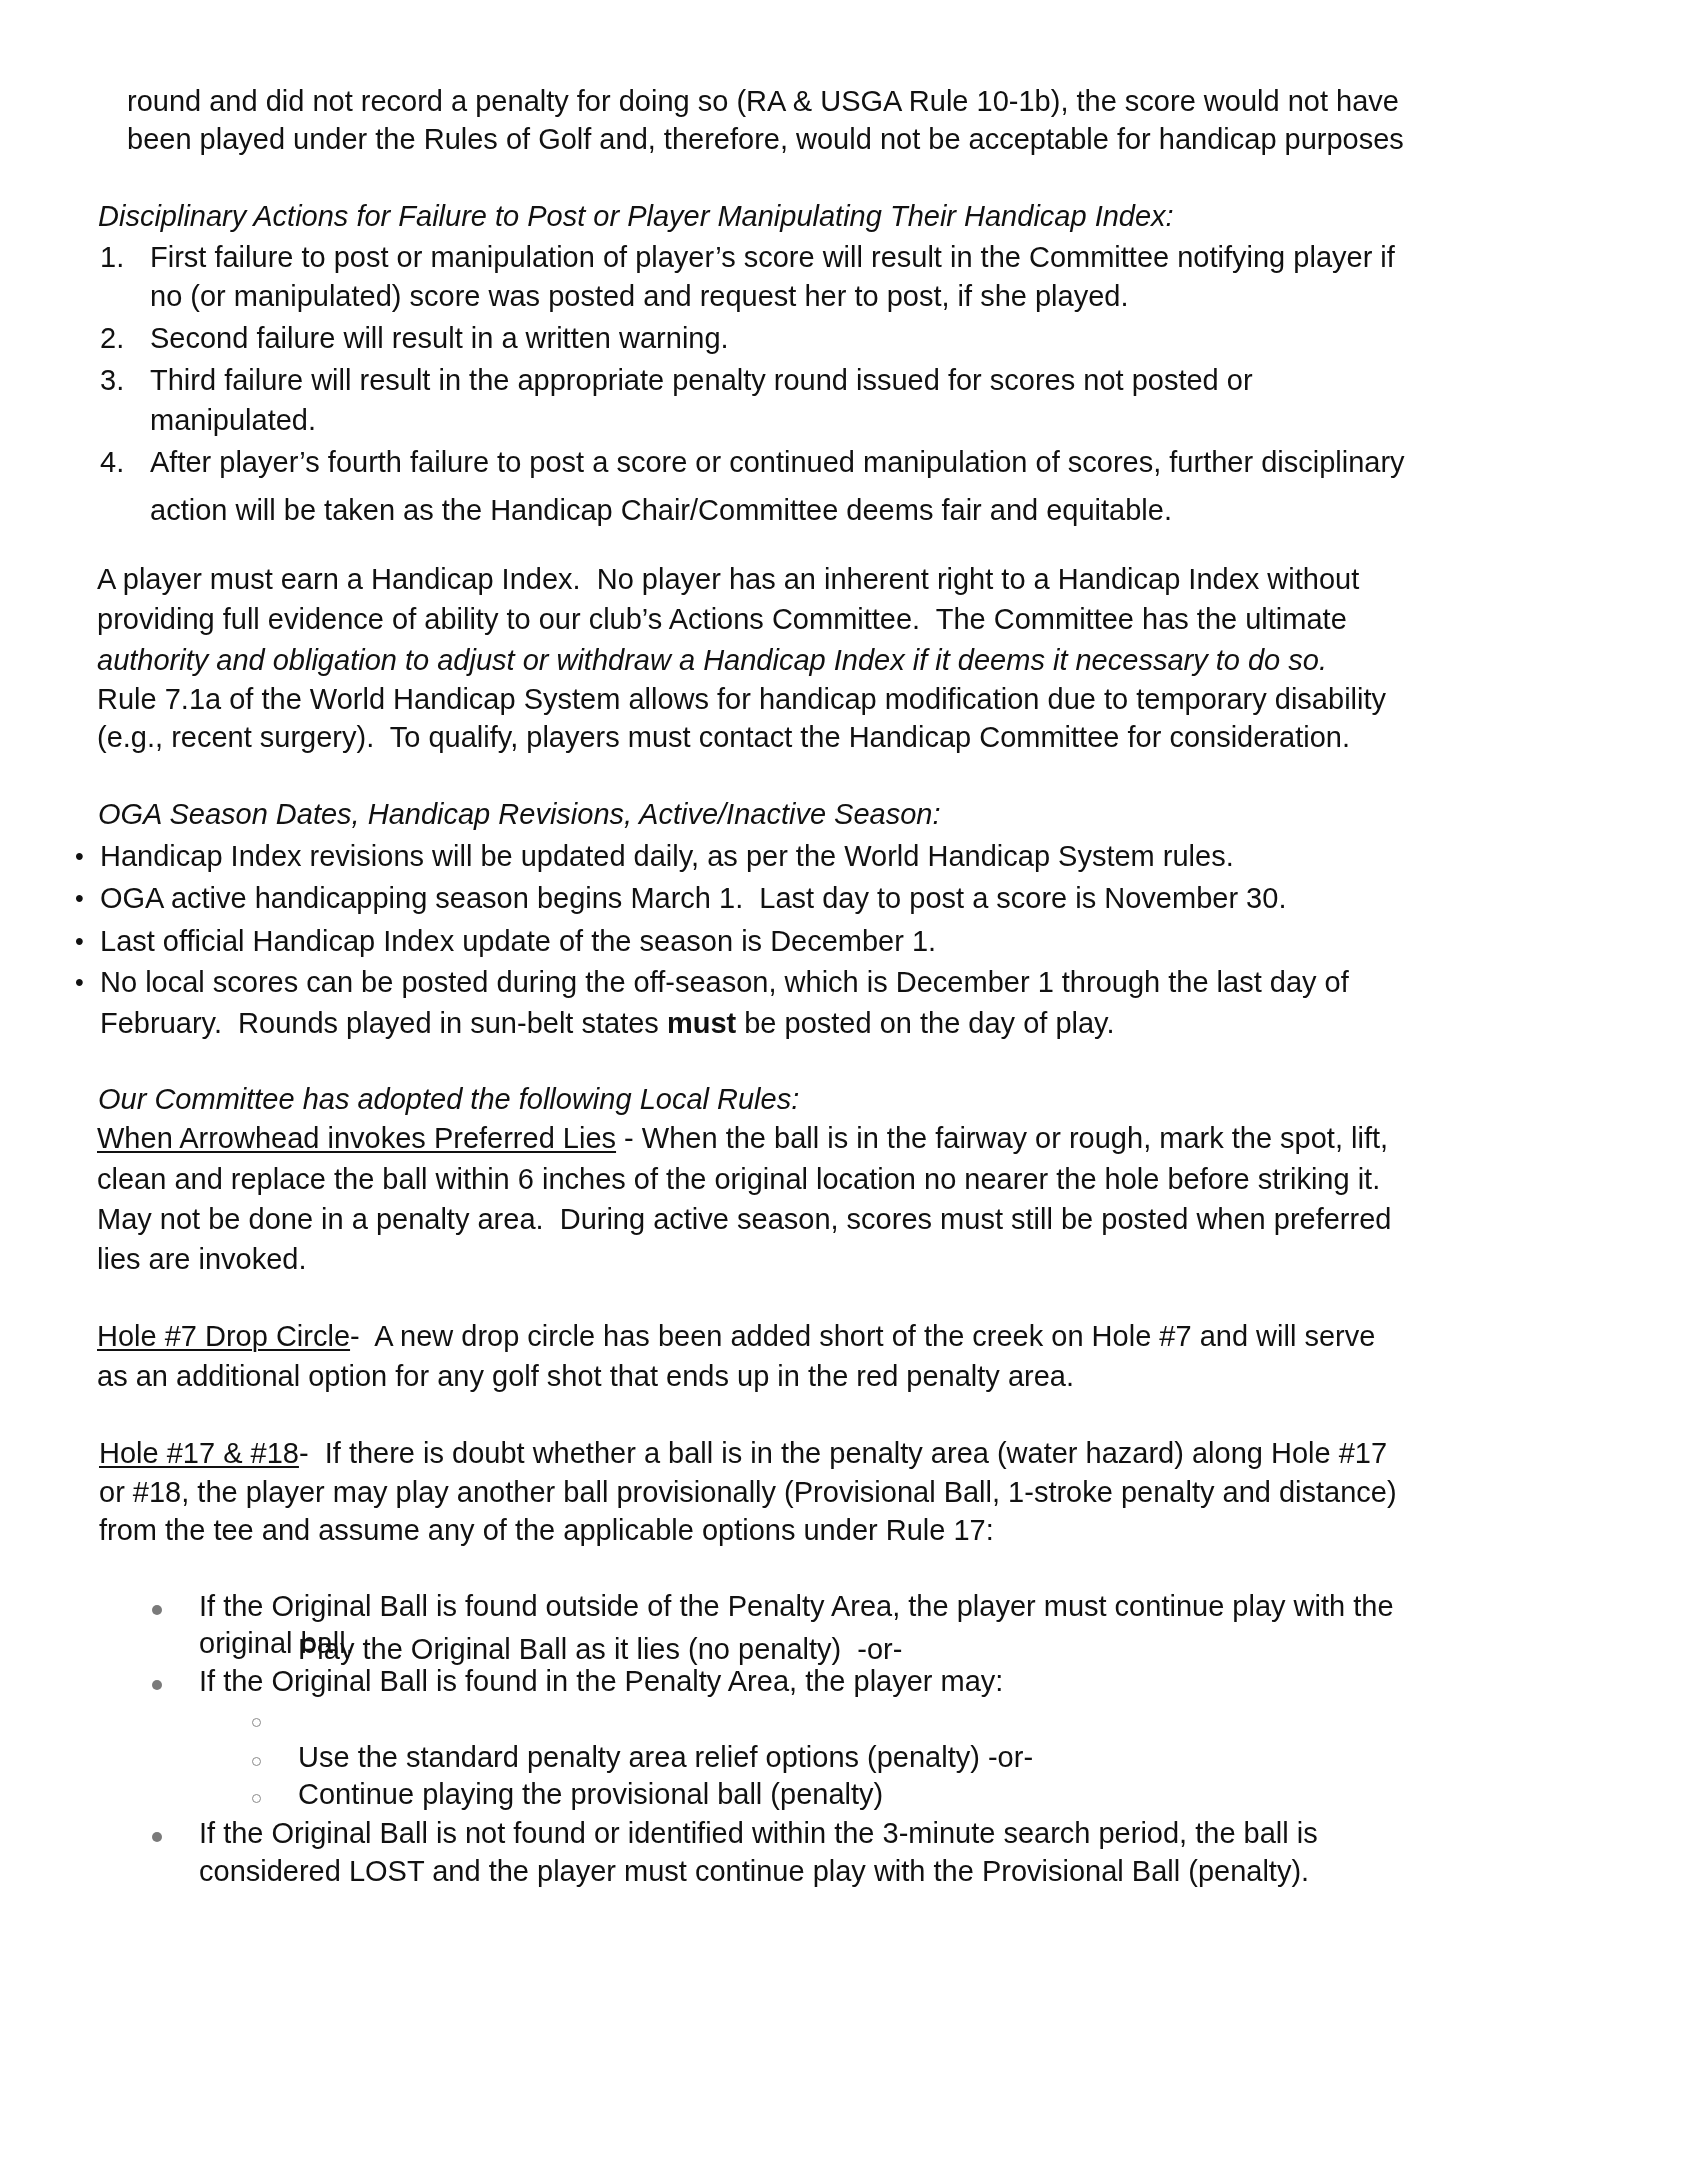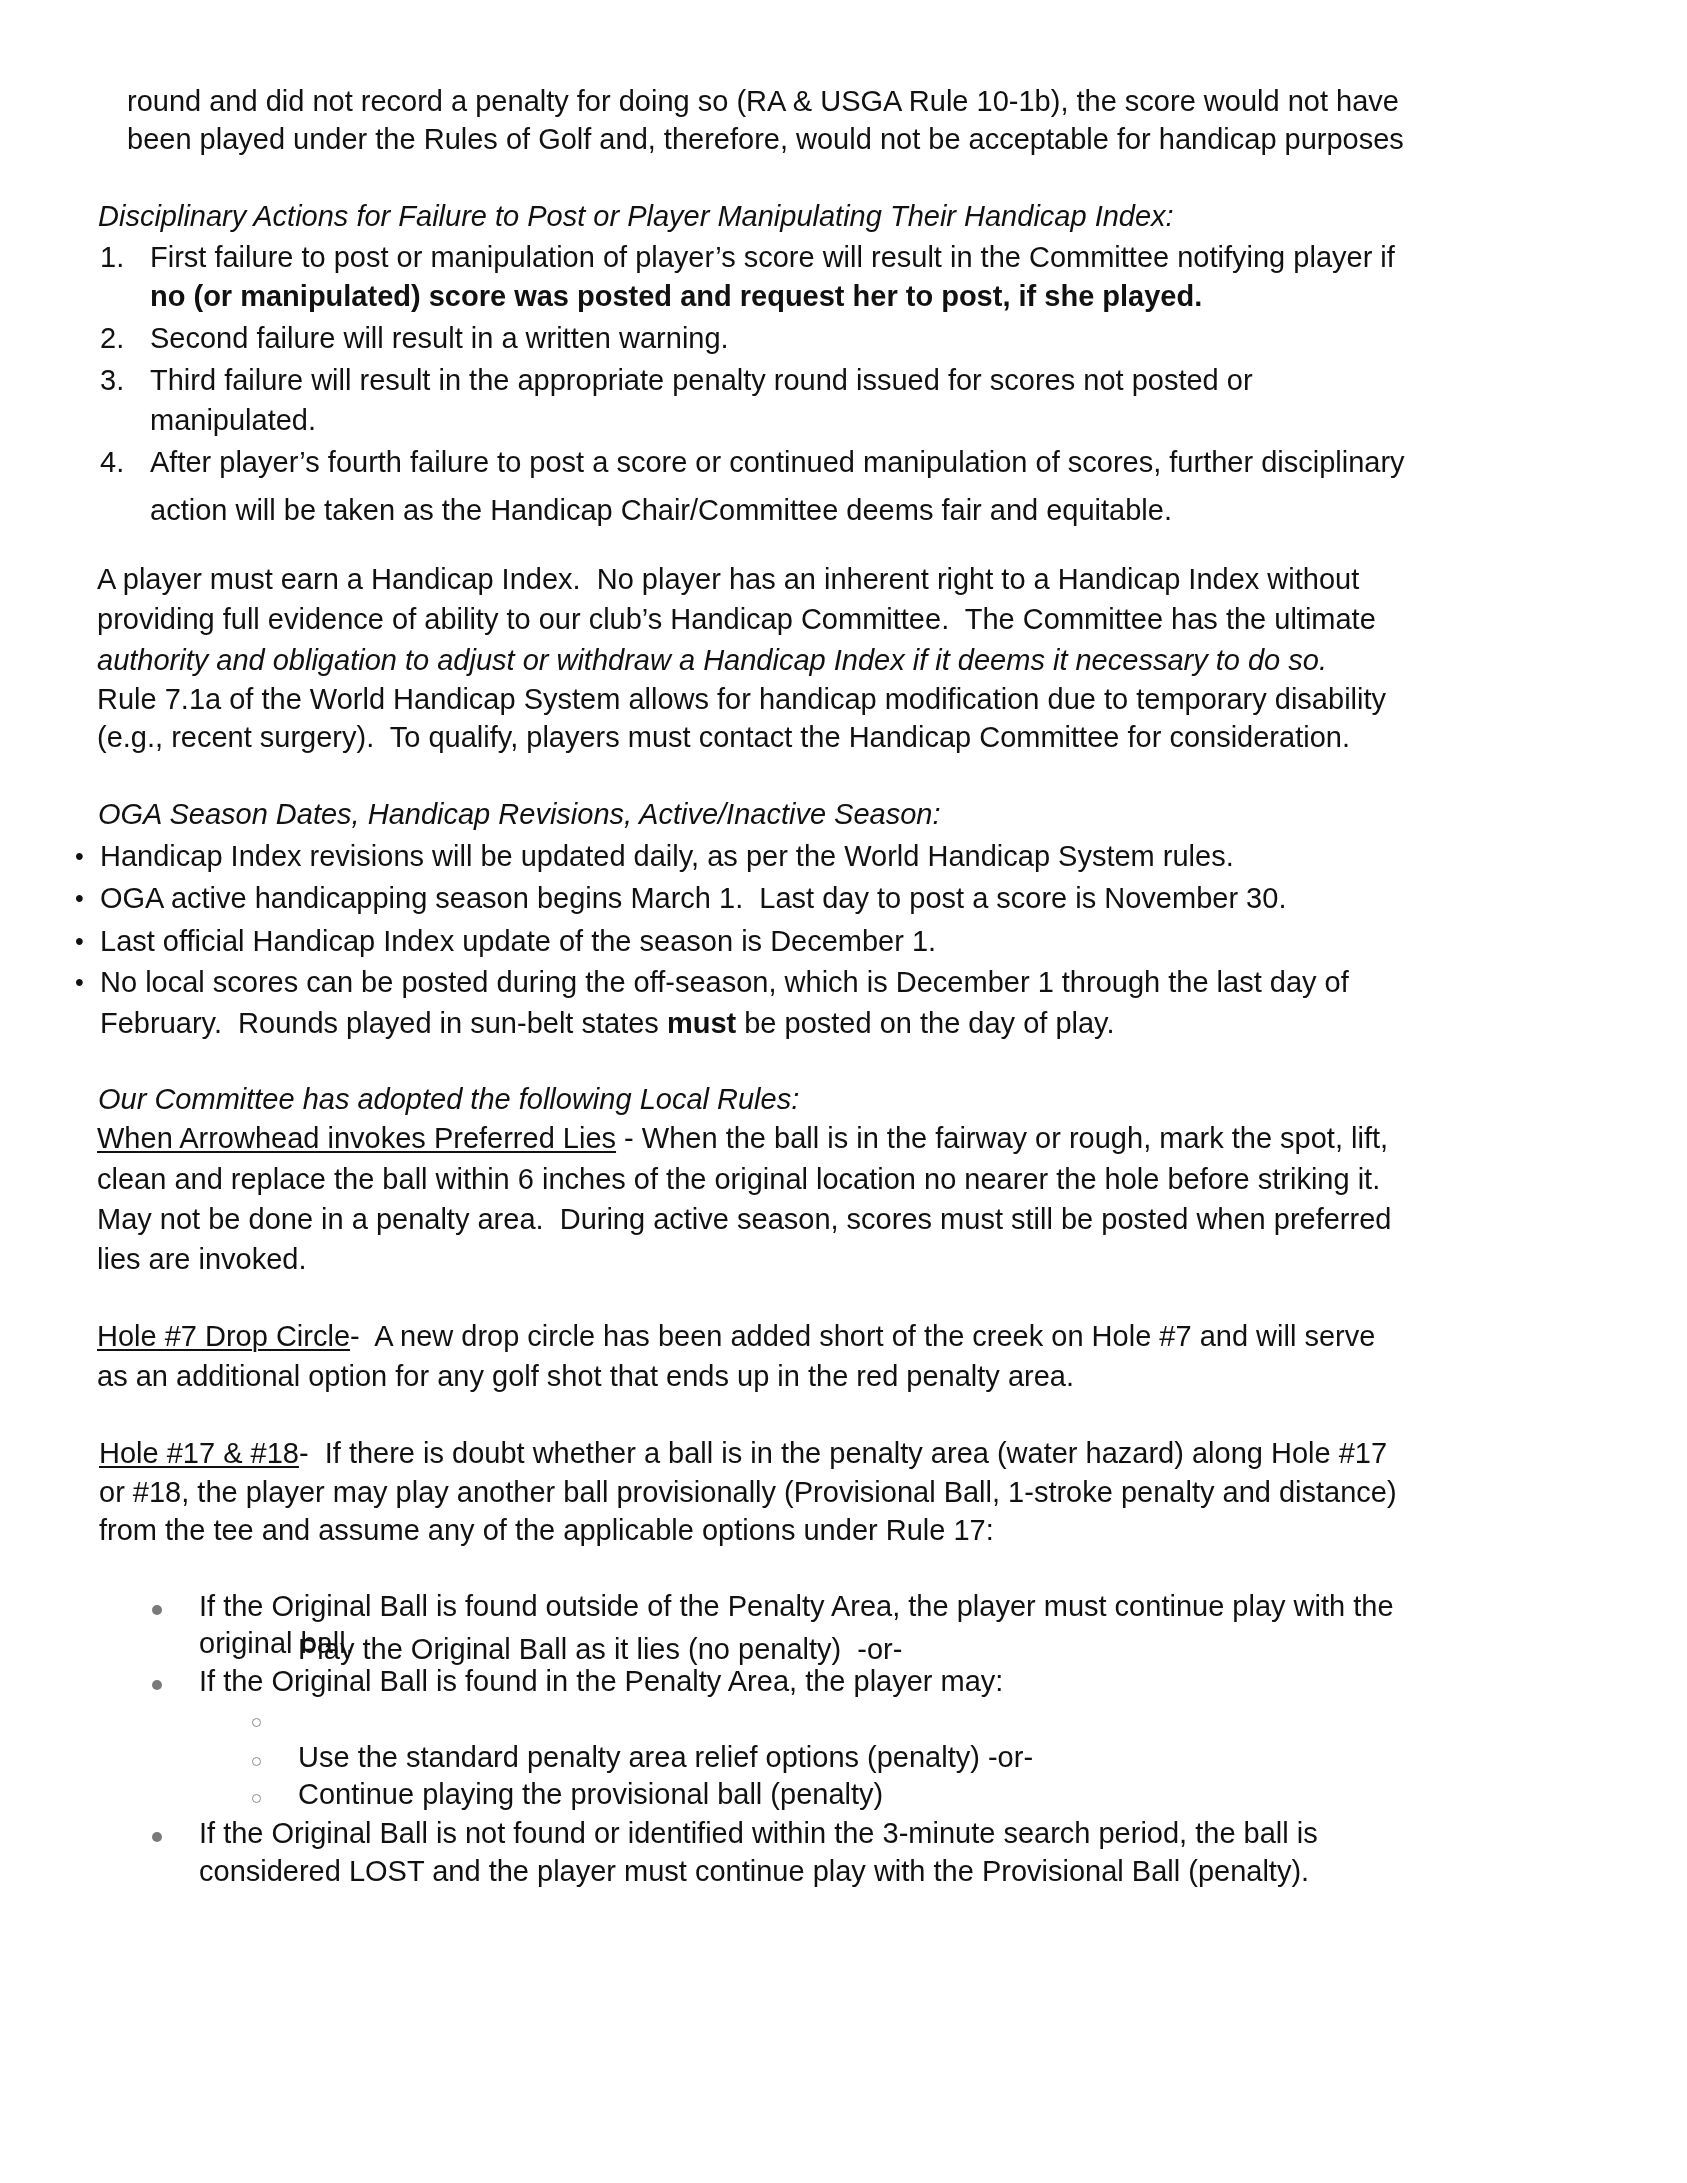--- a/index.html
+++ b/index.html
@@ -16,35 +16,35 @@
 </head>
 <body>
 
 <div class="ln" style="left:127px; top:84px;text-align:center;">round and did not record a penalty for doing so (RA &amp; USGA Rule 10-1b), the score would not have</div>
 <div class="ln" style="left:127px; top:122px;">been played under the Rules of Golf and, therefore, would not be acceptable for handicap purposes</div>
 
 <div class="ln it" style="left:98px; top:199px;">Disciplinary Actions for Failure to Post or Player Manipulating Their Handicap Index:</div>
 
 <div class="ln" style="left:100px; top:240px;">1.</div>
 <div class="ln" style="left:150px; top:240px;">First failure to post or manipulation of player’s score will result in the Committee notifying player if</div>
-<div class="ln" style="left:150px; top:279px;font-weight:bold;">no (or manipulated) score was posted and request her to post, if she played.</div>
+<div class="ln" style="left:150px; top:279px;">no (or manipulated) score was posted and request her to post, if she played.</div>
 
 <div class="ln" style="left:100px; top:321px;">2.</div>
 <div class="ln" style="left:150px; top:321px;">Second failure will result in a written warning.</div>
 
 <div class="ln" style="left:100px; top:363px;">3.</div>
 <div class="ln" style="left:150px; top:363px;">Third failure will result in the appropriate penalty round issued for scores not posted or</div>
 <div class="ln" style="left:150px; top:403px;">manipulated.</div>
 
 <div class="ln" style="left:100px; top:445px;">4.</div>
 <div class="ln" style="left:150px; top:445px;">After player’s fourth failure to post a score or continued manipulation of scores, further disciplinary</div>
 <div class="ln" style="left:150px; top:485px;margin-top:8px;">action will be taken as the Handicap Chair/Committee deems fair and equitable.</div>
 
 <div class="ln" style="left:97px; top:562px;">A player must earn a Handicap Index.  No player has an inherent right to a Handicap Index without</div>
-<div class="ln" style="left:97px; top:602px;">providing full evidence of ability to our club’s Handicap Committee.  The Committee has the ultimate</div>
+<div class="ln" style="left:97px; top:602px;">providing full evidence of ability to our club’s Actions Committee.  The Committee has the ultimate</div>
 <div class="ln" style="left:97px; top:643px;font-style:italic;">authority and obligation to adjust or withdraw a Handicap Index if it deems it necessary to do so.</div>
 <div class="ln" style="left:97px; top:682px;">Rule 7.1a of the World Handicap System allows for handicap modification due to temporary disability</div>
 <div class="ln" style="left:97px; top:720px;">(e.g., recent surgery).  To qualify, players must contact the Handicap Committee for consideration.</div>
 
 <div class="ln it" style="left:98px; top:797px;">OGA Season Dates, Handicap Revisions, Active/Inactive Season:</div>
 
 <div class="bul" style="left:75px; top:839px;">•</div>
 <div class="ln" style="left:100px; top:839px;">Handicap Index revisions will be updated daily, as per the World Handicap System rules.</div>
 <div class="bul" style="left:75px; top:881px;">•</div>
 <div class="ln" style="left:100px; top:881px;">OGA active handicapping season begins March 1.  Last day to post a score is November 30.</div>

